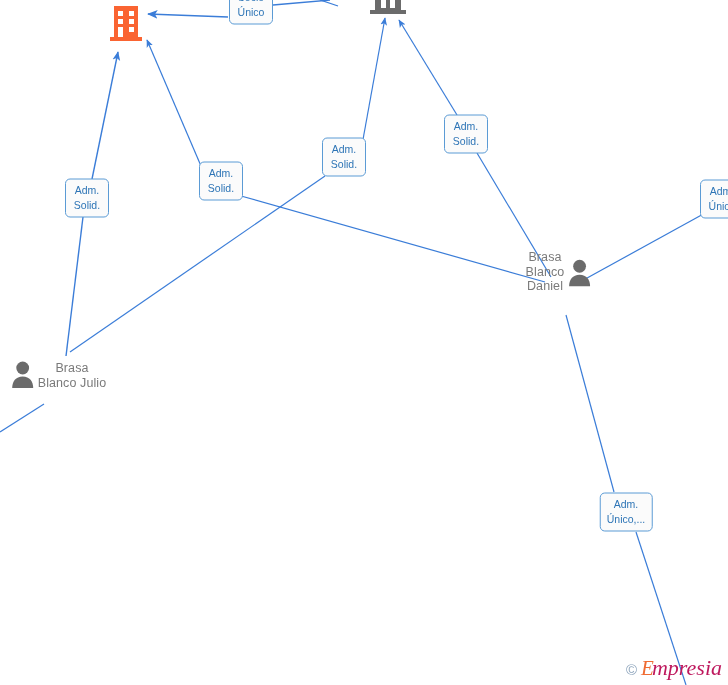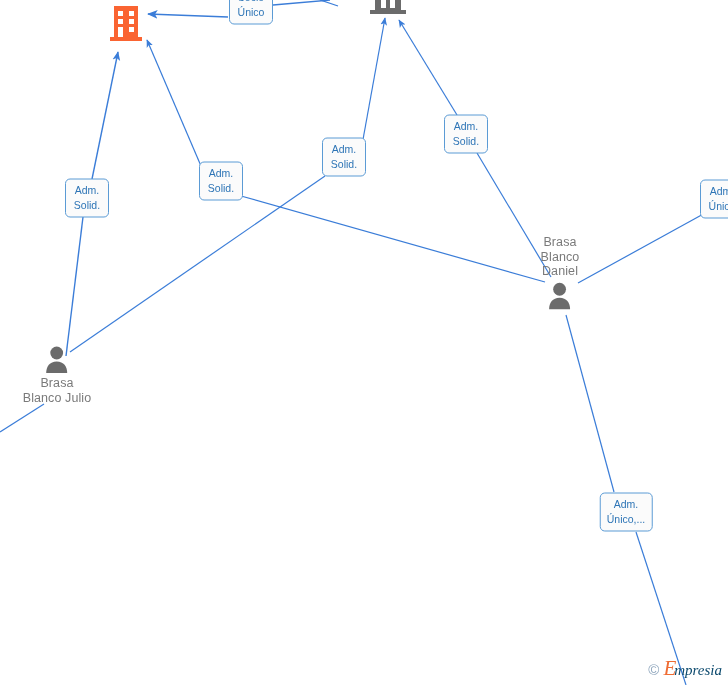--- a/index.html
+++ b/index.html
@@ -21,21 +21,20 @@
     position: absolute;
     left: 0;
     top: 0;
     width: 728px;
     height: 685px;
   }
   .node {
     position: absolute;
     transform: translate(-50%, -50%);
     display: flex;
-    flex-direction: column;
     align-items: center;
   }
   .node-icon {
     display: block;
     line-height: 0;
   }
   .node-label {
     font-family: "Liberation Sans", sans-serif;
     font-size: 12.5px;
     line-height: 14.5px;
@@ -82,22 +81,22 @@
   }
   .wm-e {
     font-size: 21px;
     color: #ef6c33;
     font-style: italic;
     font-family: "Liberation Serif", serif;
     line-height: 18px;
     margin-right: -2px;
   }
   .wm-rest {
-    font-size: 15px;
-    color: #0c4a6e;
+    font-size: 22px;
+    color: #be185d;
     font-style: italic;
     font-family: "Liberation Serif", serif;
     line-height: 18px;
   }
 </style>
 </head>
 <body>
 
 <div id="graph-canvas">
 

